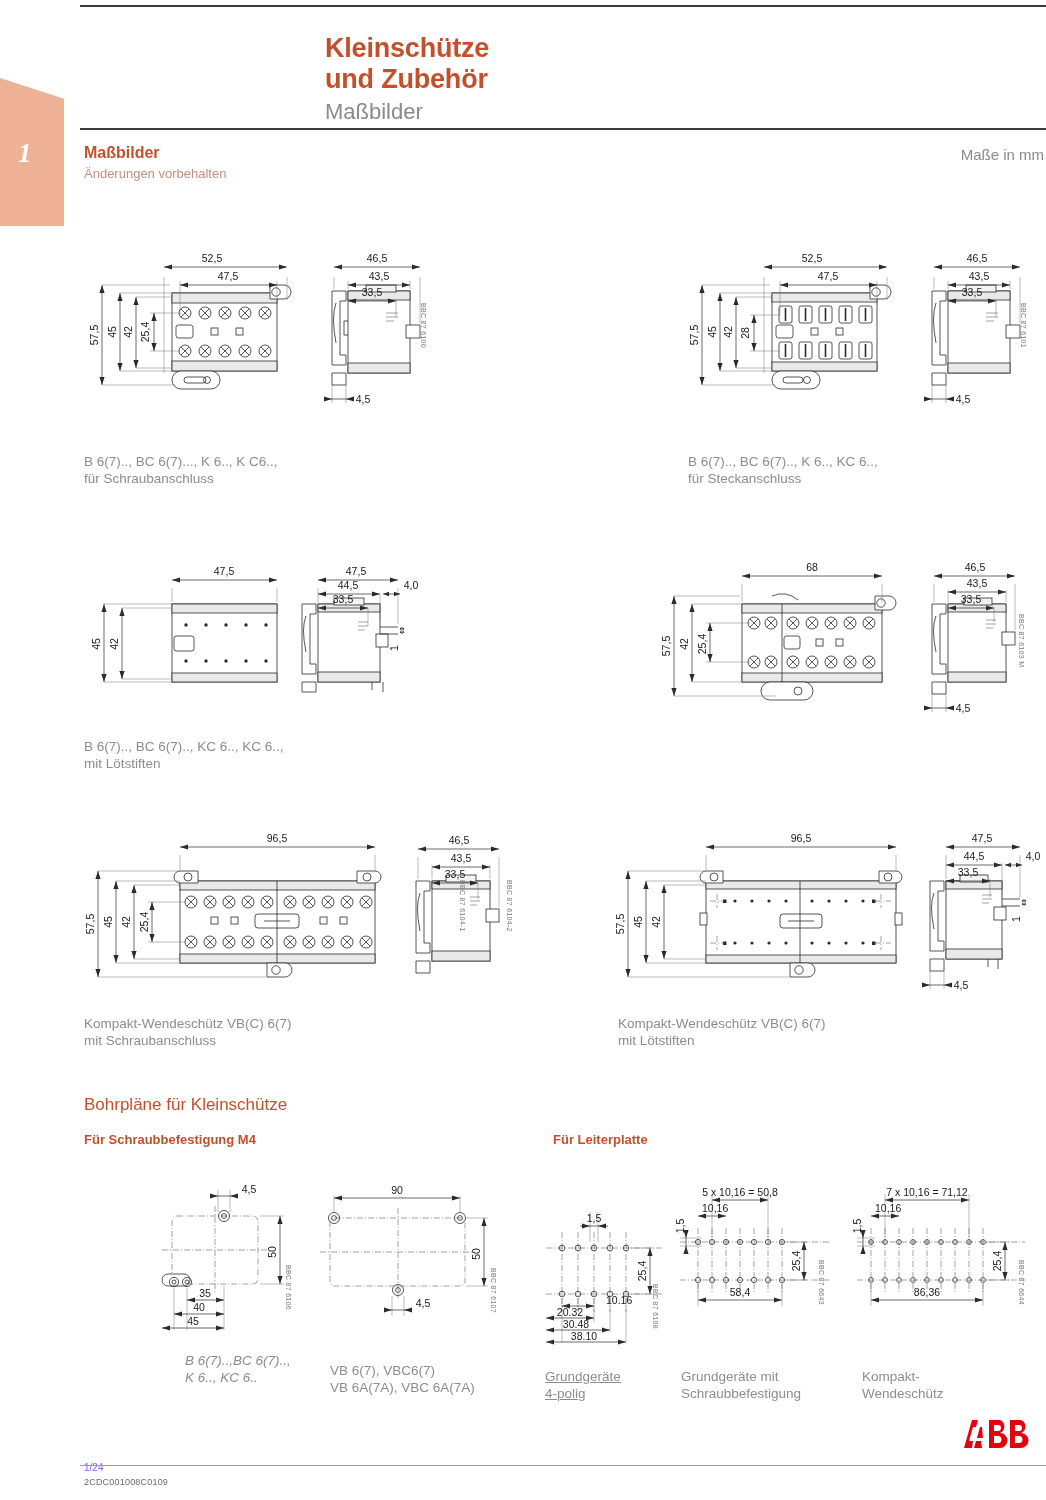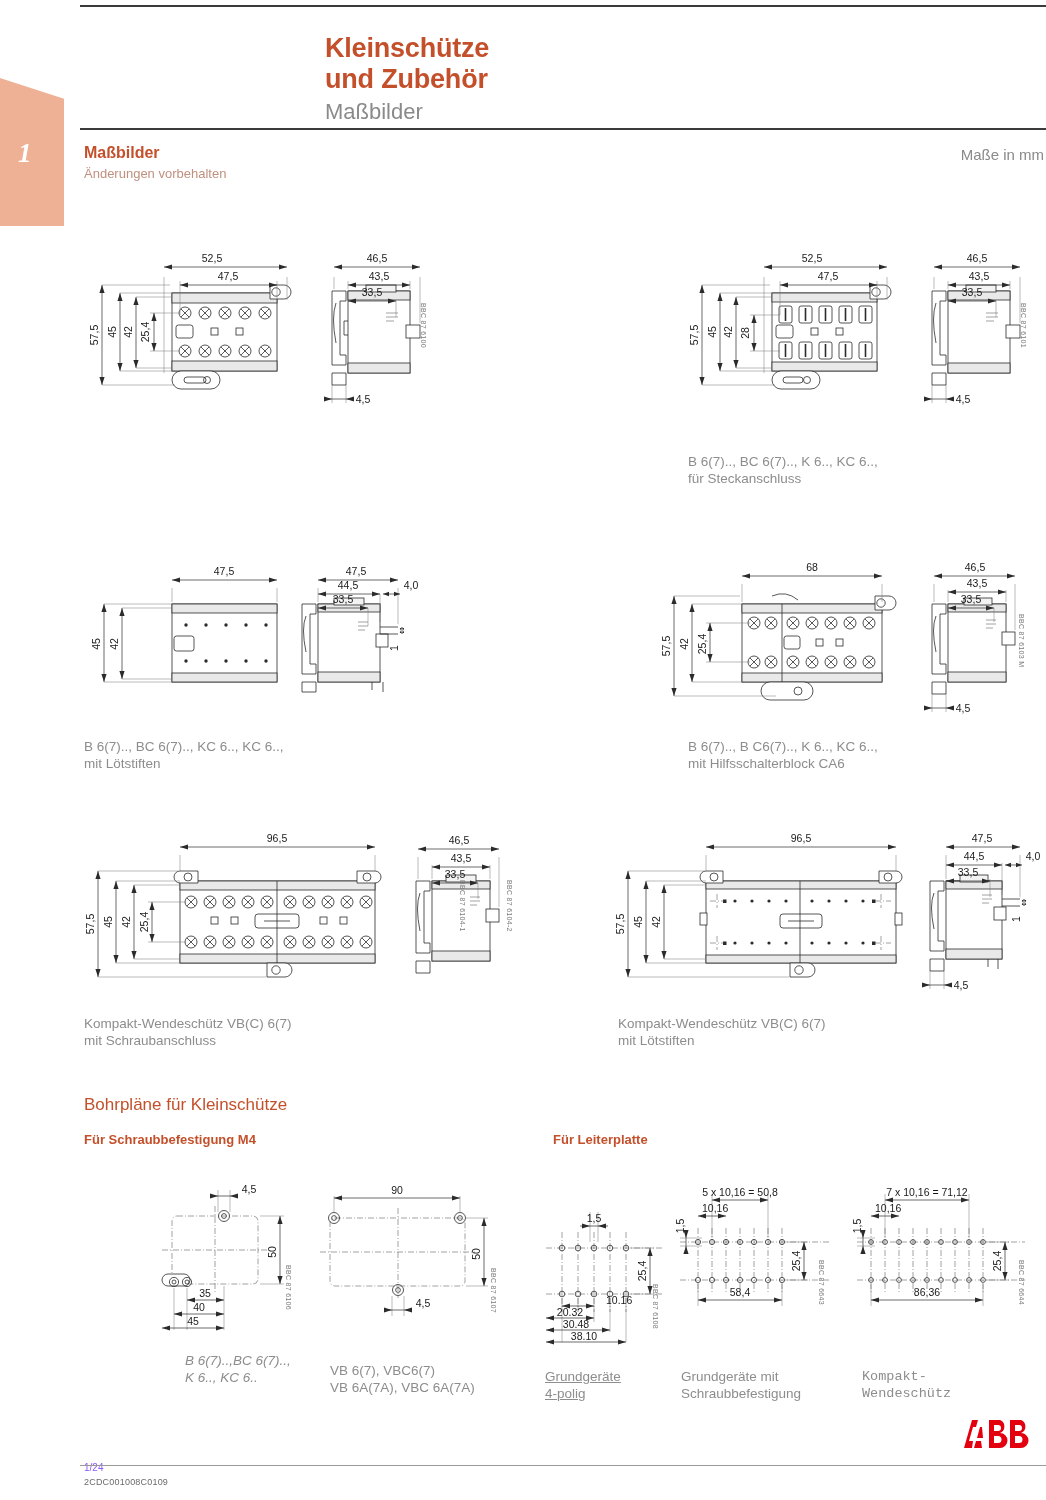--- a/index.html
+++ b/index.html
@@ -197,20 +197,22 @@
       <path fill="#2b2b2b" d="M268,96 l8,-2.6 v5.2 z M316,96 l-8,-2.6 v5.2 z"></path>
       <text class="dlabel" x="292" y="91" text-anchor="middle">33,5</text>
 
       <path class="ext" d="M252,180 V198 M266,180 V198"></path>
       <path class="dim" d="M246,194 H272"></path>
       <path fill="#2b2b2b" d="M252,194 l-8,-2.6 v5.2 z M266,194 l8,-2.6 v5.2 z"></path>
       <text class="dlabel" x="283" y="198" text-anchor="middle">4,5</text>
     </svg>
     <div class="vcode" style="left:340px;top:98px;">BBC 87 6100</div>
   </div>
+  <div class="caption" style="left:84px;top:453px;">B 6(7).., BC 6(7)..., K 6.., K C6..,
+für Schraubanschluss</div>
 
   <div class="fig" style="left:680px;top:205px;">
     <svg width="360" height="215" viewBox="0 0 360 215">
       <rect class="lnf" x="92" y="88" width="105" height="78"></rect>
       <rect class="grey" x="92" y="88" width="105" height="9" stroke="#2b2b2b" stroke-width=".8"></rect>
       <rect class="grey" x="92" y="157" width="105" height="9" stroke="#2b2b2b" stroke-width=".8"></rect>
       <path class="lnf" d="M190,80 h14 a7,7 0 0 1 0,14 h-14 z"></path>
       <circle class="ln" cx="196" cy="87" r="4.2"></circle>
 
       <g class="ln">
@@ -444,22 +446,20 @@
       <path class="dim" d="M288,86 H334"></path>
       <path fill="#2b2b2b" d="M288,86 l8,-2.6 v5.2 z M334,86 l-8,-2.6 v5.2 z"></path>
       <text class="dlabel" x="311" y="81" text-anchor="middle">33,5</text>
       <path class="ext" d="M272,172 V190 M286,172 V190"></path>
       <path class="dim" d="M266,186 H292"></path>
       <path fill="#2b2b2b" d="M272,186 l-8,-2.6 v5.2 z M286,186 l8,-2.6 v5.2 z"></path>
       <text class="dlabel" x="303" y="190" text-anchor="middle">4,5</text>
     </svg>
     <div class="vcode" style="left:358px;top:92px;">BBC 87 6103 M</div>
   </div>
-  <div class="caption" style="left:688px;top:738px;">B 6(7).., B C6(7).., K 6.., KC 6..,
-mit Hilfsschalterblock CA6</div>
 
   <div class="fig" style="left:80px;top:795px;">
     <svg width="460" height="210" viewBox="0 0 460 210">
       <rect class="lnf" x="100" y="86" width="195" height="82"></rect>
       <rect class="grey" x="100" y="86" width="195" height="9" stroke="#2b2b2b" stroke-width=".8"></rect>
       <rect class="grey" x="100" y="159" width="195" height="9" stroke="#2b2b2b" stroke-width=".8"></rect>
       <path class="ln" d="M197,86 V168"></path>
 
       <path class="lnf" d="M100,76 h18 v12 h-18 a6,6 0 0 1 0,-12 z"></path>
       <circle class="ln" cx="108" cy="82" r="4"></circle>
@@ -868,21 +868,21 @@
       <path fill="#2b2b2b" d="M150,60 l-2.6,8 h5.2 z M150,98 l-2.6,-8 h5.2 z"></path>
       <text class="dlabelv" x="146" y="79" text-anchor="middle" transform="rotate(-90,146,79)">25,4</text>
       <path class="ext" d="M130,60 H154 M130,98 H154"></path>
       <path class="ext" d="M16,102 V124 M128,102 V124"></path>
       <path class="dim" d="M16,118 H128"></path>
       <path fill="#2b2b2b" d="M16,118 l8,-2.6 v5.2 z M128,118 l-8,-2.6 v5.2 z"></path>
       <text class="dlabel" x="72" y="114" text-anchor="middle">86,36</text>
     </svg>
     <div class="vcode" style="left:163px;top:78px;">BBC 87 6644</div>
   </div>
-  <div class="caption" style="left:862px;top:1368px;font-family:Liberation Mono, monospace;">Kompakt-
+  <div class="caption" style="left:862px;top:1368px;">Kompakt-
 Wendeschütz</div>
 
   <div class="pagenum">1/24</div>
   <div class="rule-foot"></div>
   <div class="doccode">2CDC001008C0109</div>
   <div class="abb">
     <svg width="78" height="32" viewBox="0 0 78 32">
       <g fill="#e3000f">
         <path d="M2,30 L10,2 h6 l-2,7 h-3 l-4,14 h4 l-1,7 z"></path>
         <path d="M12,30 l2,-7 h5 l1,7 z M15,20 l3,-11 h2 l1,11 z"></path>

